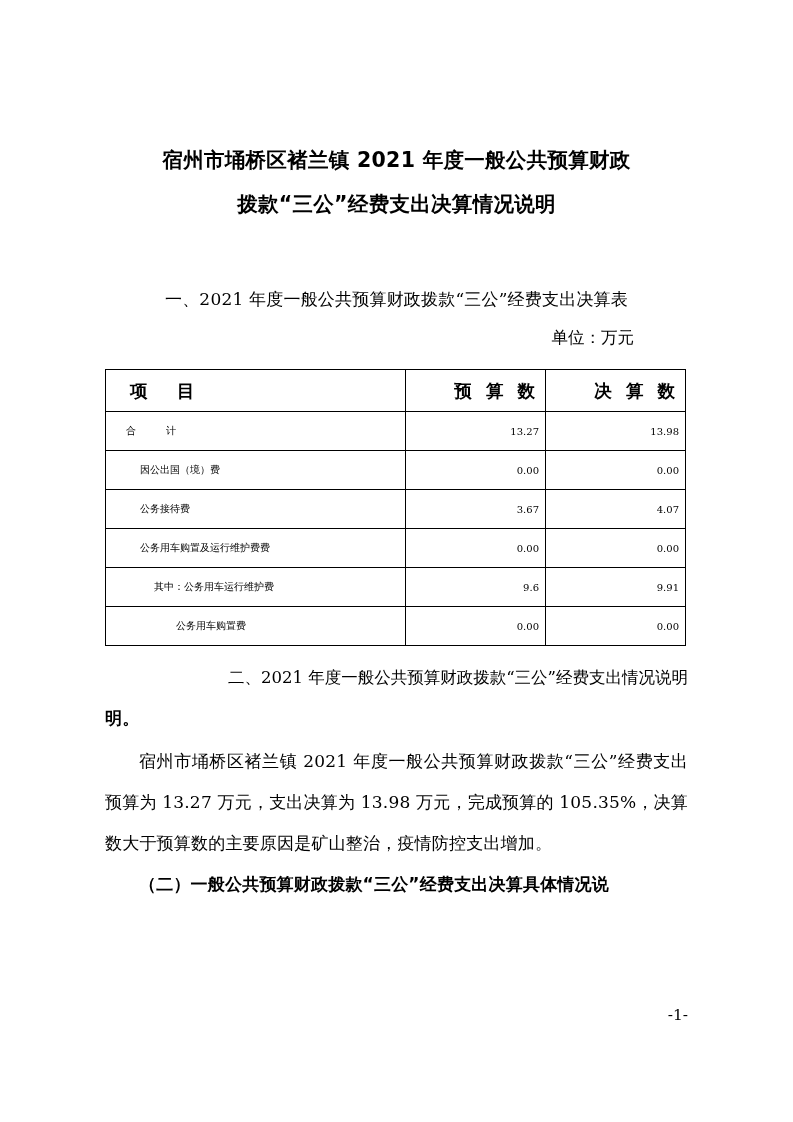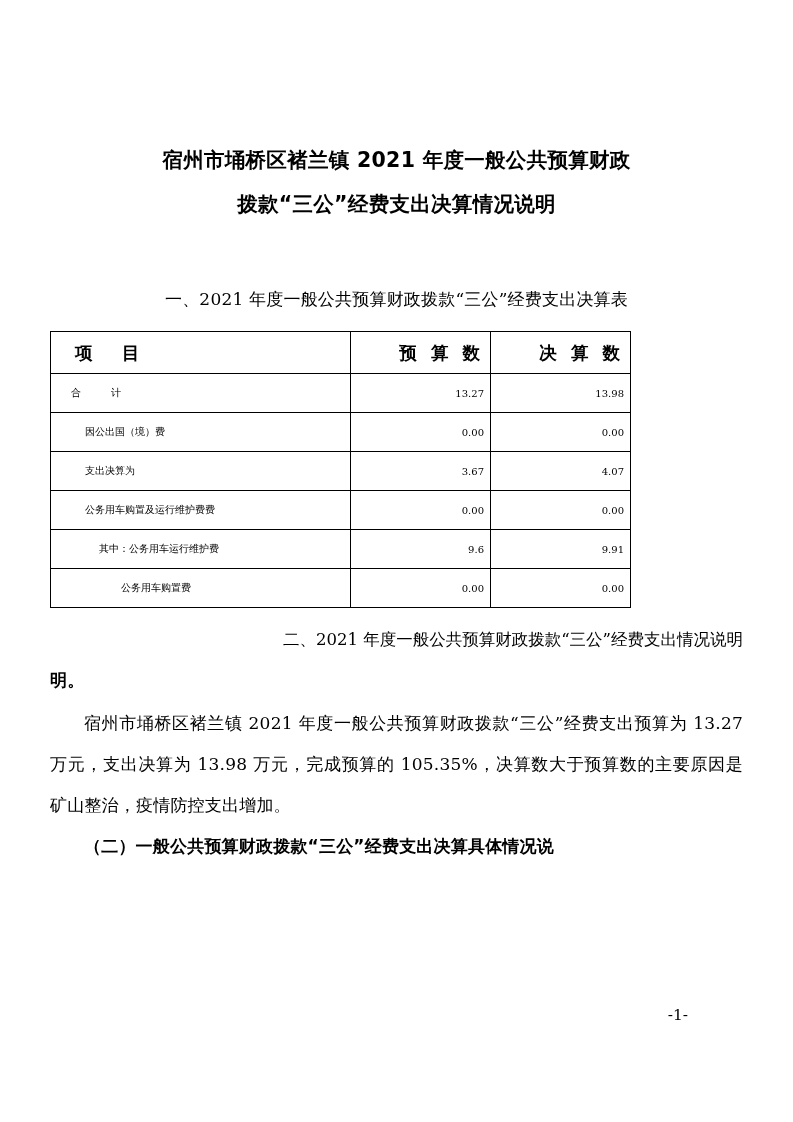--- a/index.html
+++ b/index.html
@@ -14,21 +14,21 @@
     font-family: "DejaVu Serif", "Liberation Serif", serif;
     color: #000000;
     overflow: hidden;
   }
   .page {
     position: absolute;
     left: 0; top: 0;
     width: 793px;
     height: 1122px;
     box-sizing: border-box;
-    padding: 0 50px;
+    padding: 0 105px;
   }
 
   
   .doc-title {
     margin-top: 138px;
     text-align: center;
     font-family: "DejaVu Sans", "Liberation Sans", sans-serif;
     font-weight: bold;
     font-size: 20.5px;
     line-height: 44px;
@@ -133,20 +133,21 @@
 
 <div class="page">
 
   <div class="doc-title">
     <span class="line">宿州市埇桥区褚兰镇 2021 年度一般公共预算财政</span>
     <span class="line">拨款“三公”经费支出决算情况说明</span>
   </div>
 
   <div class="section-1">一、2021 年度一般公共预算财政拨款“三公”经费支出决算表</div>
 
+  <div class="unit-line">单位：万元</div>
 
   <table class="budget-table">
     <colgroup>
       <col class="col-item">
       <col class="col-num">
       <col class="col-num">
     </colgroup>
     <tbody>
       <tr class="head">
         <td class="col-item"><span class="cell-item">项　目</span></td>
@@ -157,21 +158,21 @@
         <td class="col-item"><span class="cell-item spaced-2">合　计</span></td>
         <td class="col-num num">13.27</td>
         <td class="col-num num">13.98</td>
       </tr>
       <tr>
         <td class="col-item"><span class="cell-item indent-1">因公出国（境）费</span></td>
         <td class="col-num num">0.00</td>
         <td class="col-num num">0.00</td>
       </tr>
       <tr>
-        <td class="col-item"><span class="cell-item indent-1">支出决算为</span></td>
+        <td class="col-item"><span class="cell-item indent-1">公务接待费</span></td>
         <td class="col-num num">3.67</td>
         <td class="col-num num">4.07</td>
       </tr>
       <tr>
         <td class="col-item"><span class="cell-item indent-1">公务用车购置及运行维护费费</span></td>
         <td class="col-num num">0.00</td>
         <td class="col-num num">0.00</td>
       </tr>
       <tr>
         <td class="col-item"><span class="cell-item indent-2">其中：公务用车运行维护费</span></td>

